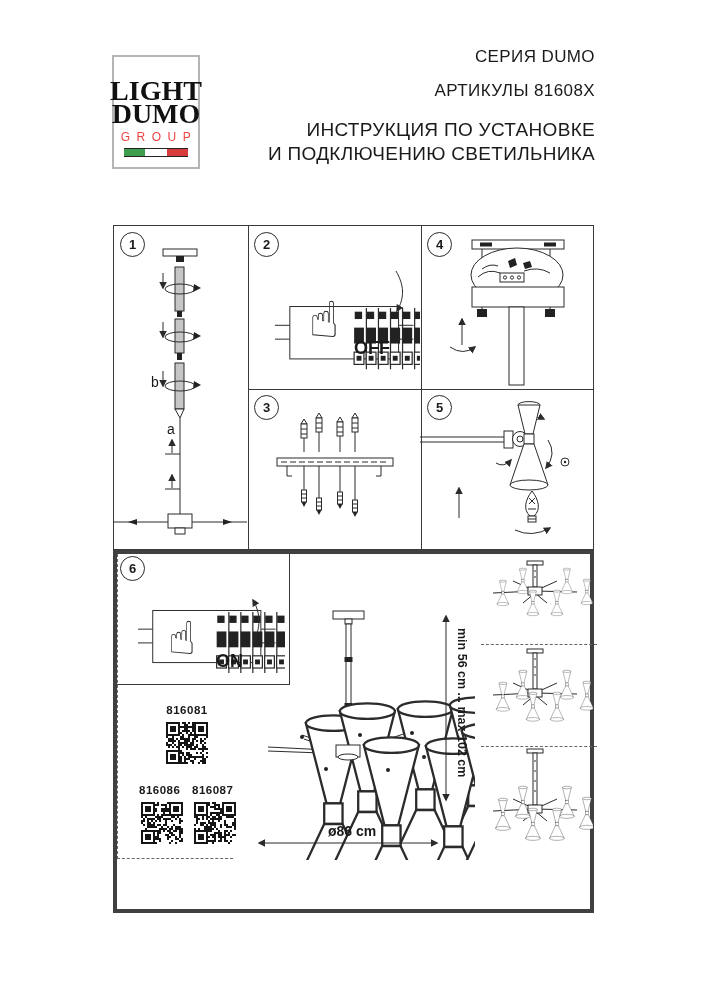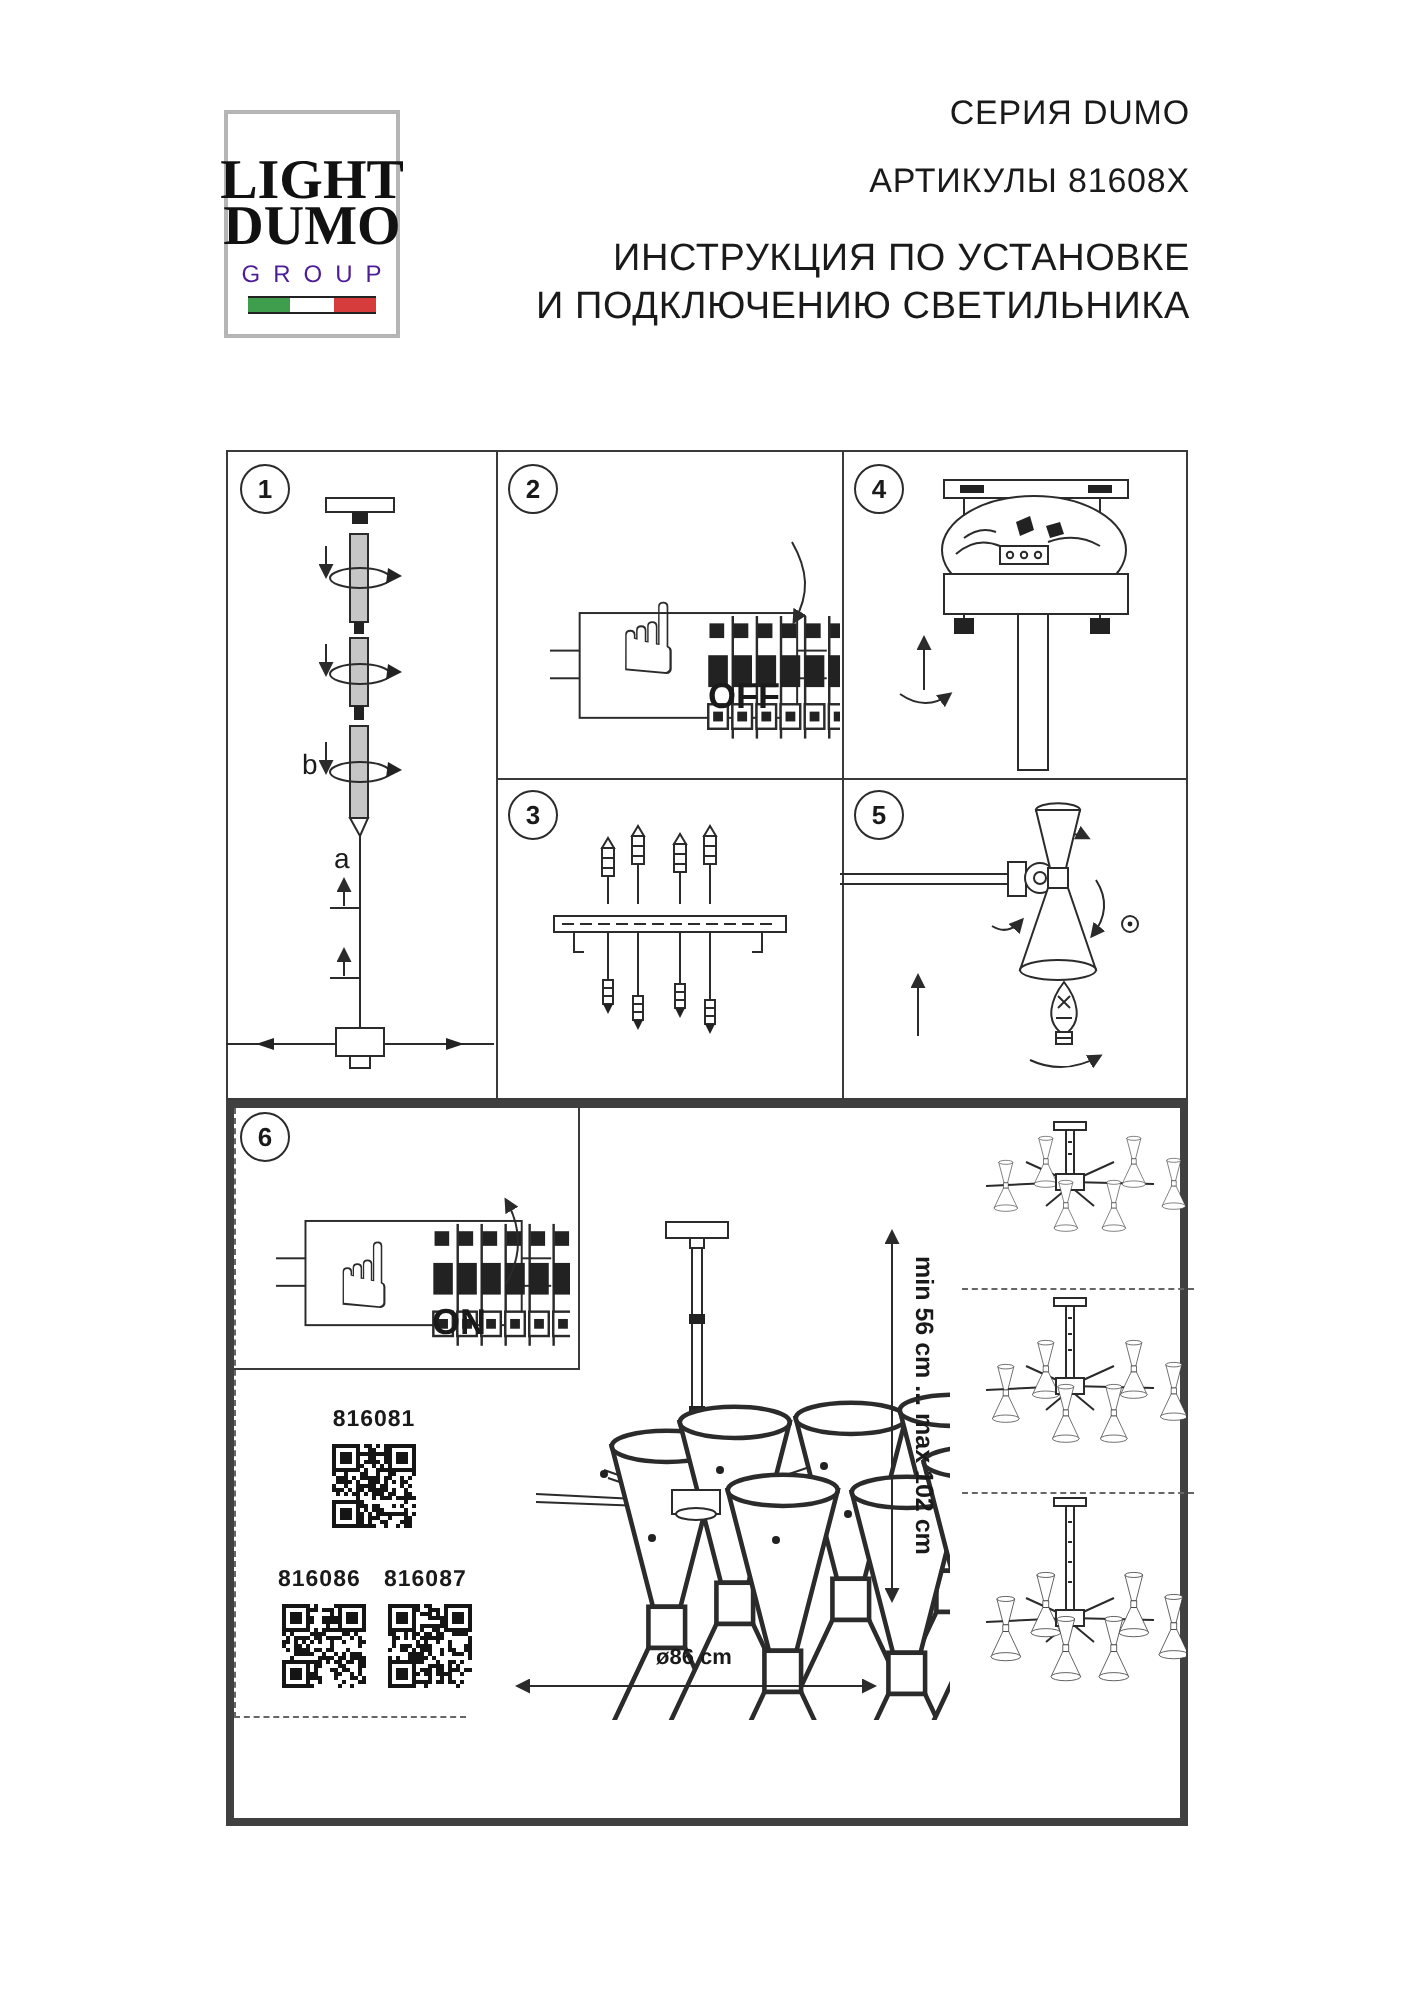--- a/index.html
+++ b/index.html
@@ -3,21 +3,21 @@
 <meta charset="utf-8">
 <style>
   html,body{margin:0;padding:0;background:#e8e8e8}
   .sheet{position:relative;width:707px;height:1000px;background:#fff;overflow:hidden;
          font-family:"Liberation Sans",sans-serif;color:#1a1a1a;margin:0 auto}
   .abs{position:absolute}
   
   .logo-box{left:112px;top:55px;width:88px;height:114px;border:2px solid #b5b5b5;background:#fff;
             display:flex;flex-direction:column;align-items:center;justify-content:flex-end;padding-bottom:10px;box-sizing:border-box}
   .logo-word{font-family:"Liberation Serif",serif;font-weight:bold;font-size:28px;line-height:.82;letter-spacing:0;color:#111}
-  .logo-group{font-size:12px;letter-spacing:6.5px;color:#4c1d95;margin:4px 0 4px 6px}
+  .logo-group{font-size:12px;letter-spacing:6.5px;color:#ef4444;margin:4px 0 4px 6px}
   .flag{width:64px;height:7px;border-top:1px solid #222;border-bottom:1px solid #222;display:flex}
   .flag>div{flex:1;height:100%}
   .hdr{right:112px;text-align:left;font-weight:normal}
   .hdr-series{top:47px;font-size:17px;letter-spacing:.4px}
   .hdr-articles{top:81px;font-size:17px;letter-spacing:.4px}
   .hdr-t1{top:119px;font-size:19px;letter-spacing:.3px}
   .hdr-t2{top:143px;font-size:19px;letter-spacing:.3px}
   
   .grid{left:113px;top:225px;width:481px;height:325px;border:1px solid #3a3a3a;box-sizing:border-box}
   .lower{left:113px;top:550px;width:481px;height:363px;border:4px solid #404040;box-sizing:border-box}
@@ -30,21 +30,21 @@
   
   .ln{stroke:#2b2b2b;fill:none;stroke-width:1}
   .fw{fill:#fff;stroke:#2b2b2b;stroke-width:1}
   .fd{fill:#222;stroke:none}
   .fg{fill:#c6c6c6;stroke:#2b2b2b;stroke-width:1}
   .svgtxt{font-family:"Liberation Sans",sans-serif;fill:#1a1a1a}
   .hand{font-family:"DejaVu Sans",sans-serif;fill:#2b2b2b}
   
   .vdim-label{left:469px;top:628px;transform-origin:0 0;transform:rotate(90deg);white-space:nowrap;
               font-size:12.5px;font-weight:bold}
-  .hdim-label{left:328px;top:823px;font-size:11px;font-weight:bold}
+  .hdim-label{left:328px;top:823px;font-size:14px;font-weight:bold}
   .qr-label{position:absolute;font-size:11.5px;font-weight:bold;letter-spacing:.5px}
   .qr{position:absolute;width:42px;height:42px}
 </style>
 </head>
 <body>
 
 <div class="sheet">
 
   <svg width="0" height="0" style="position:absolute">
     <defs>

